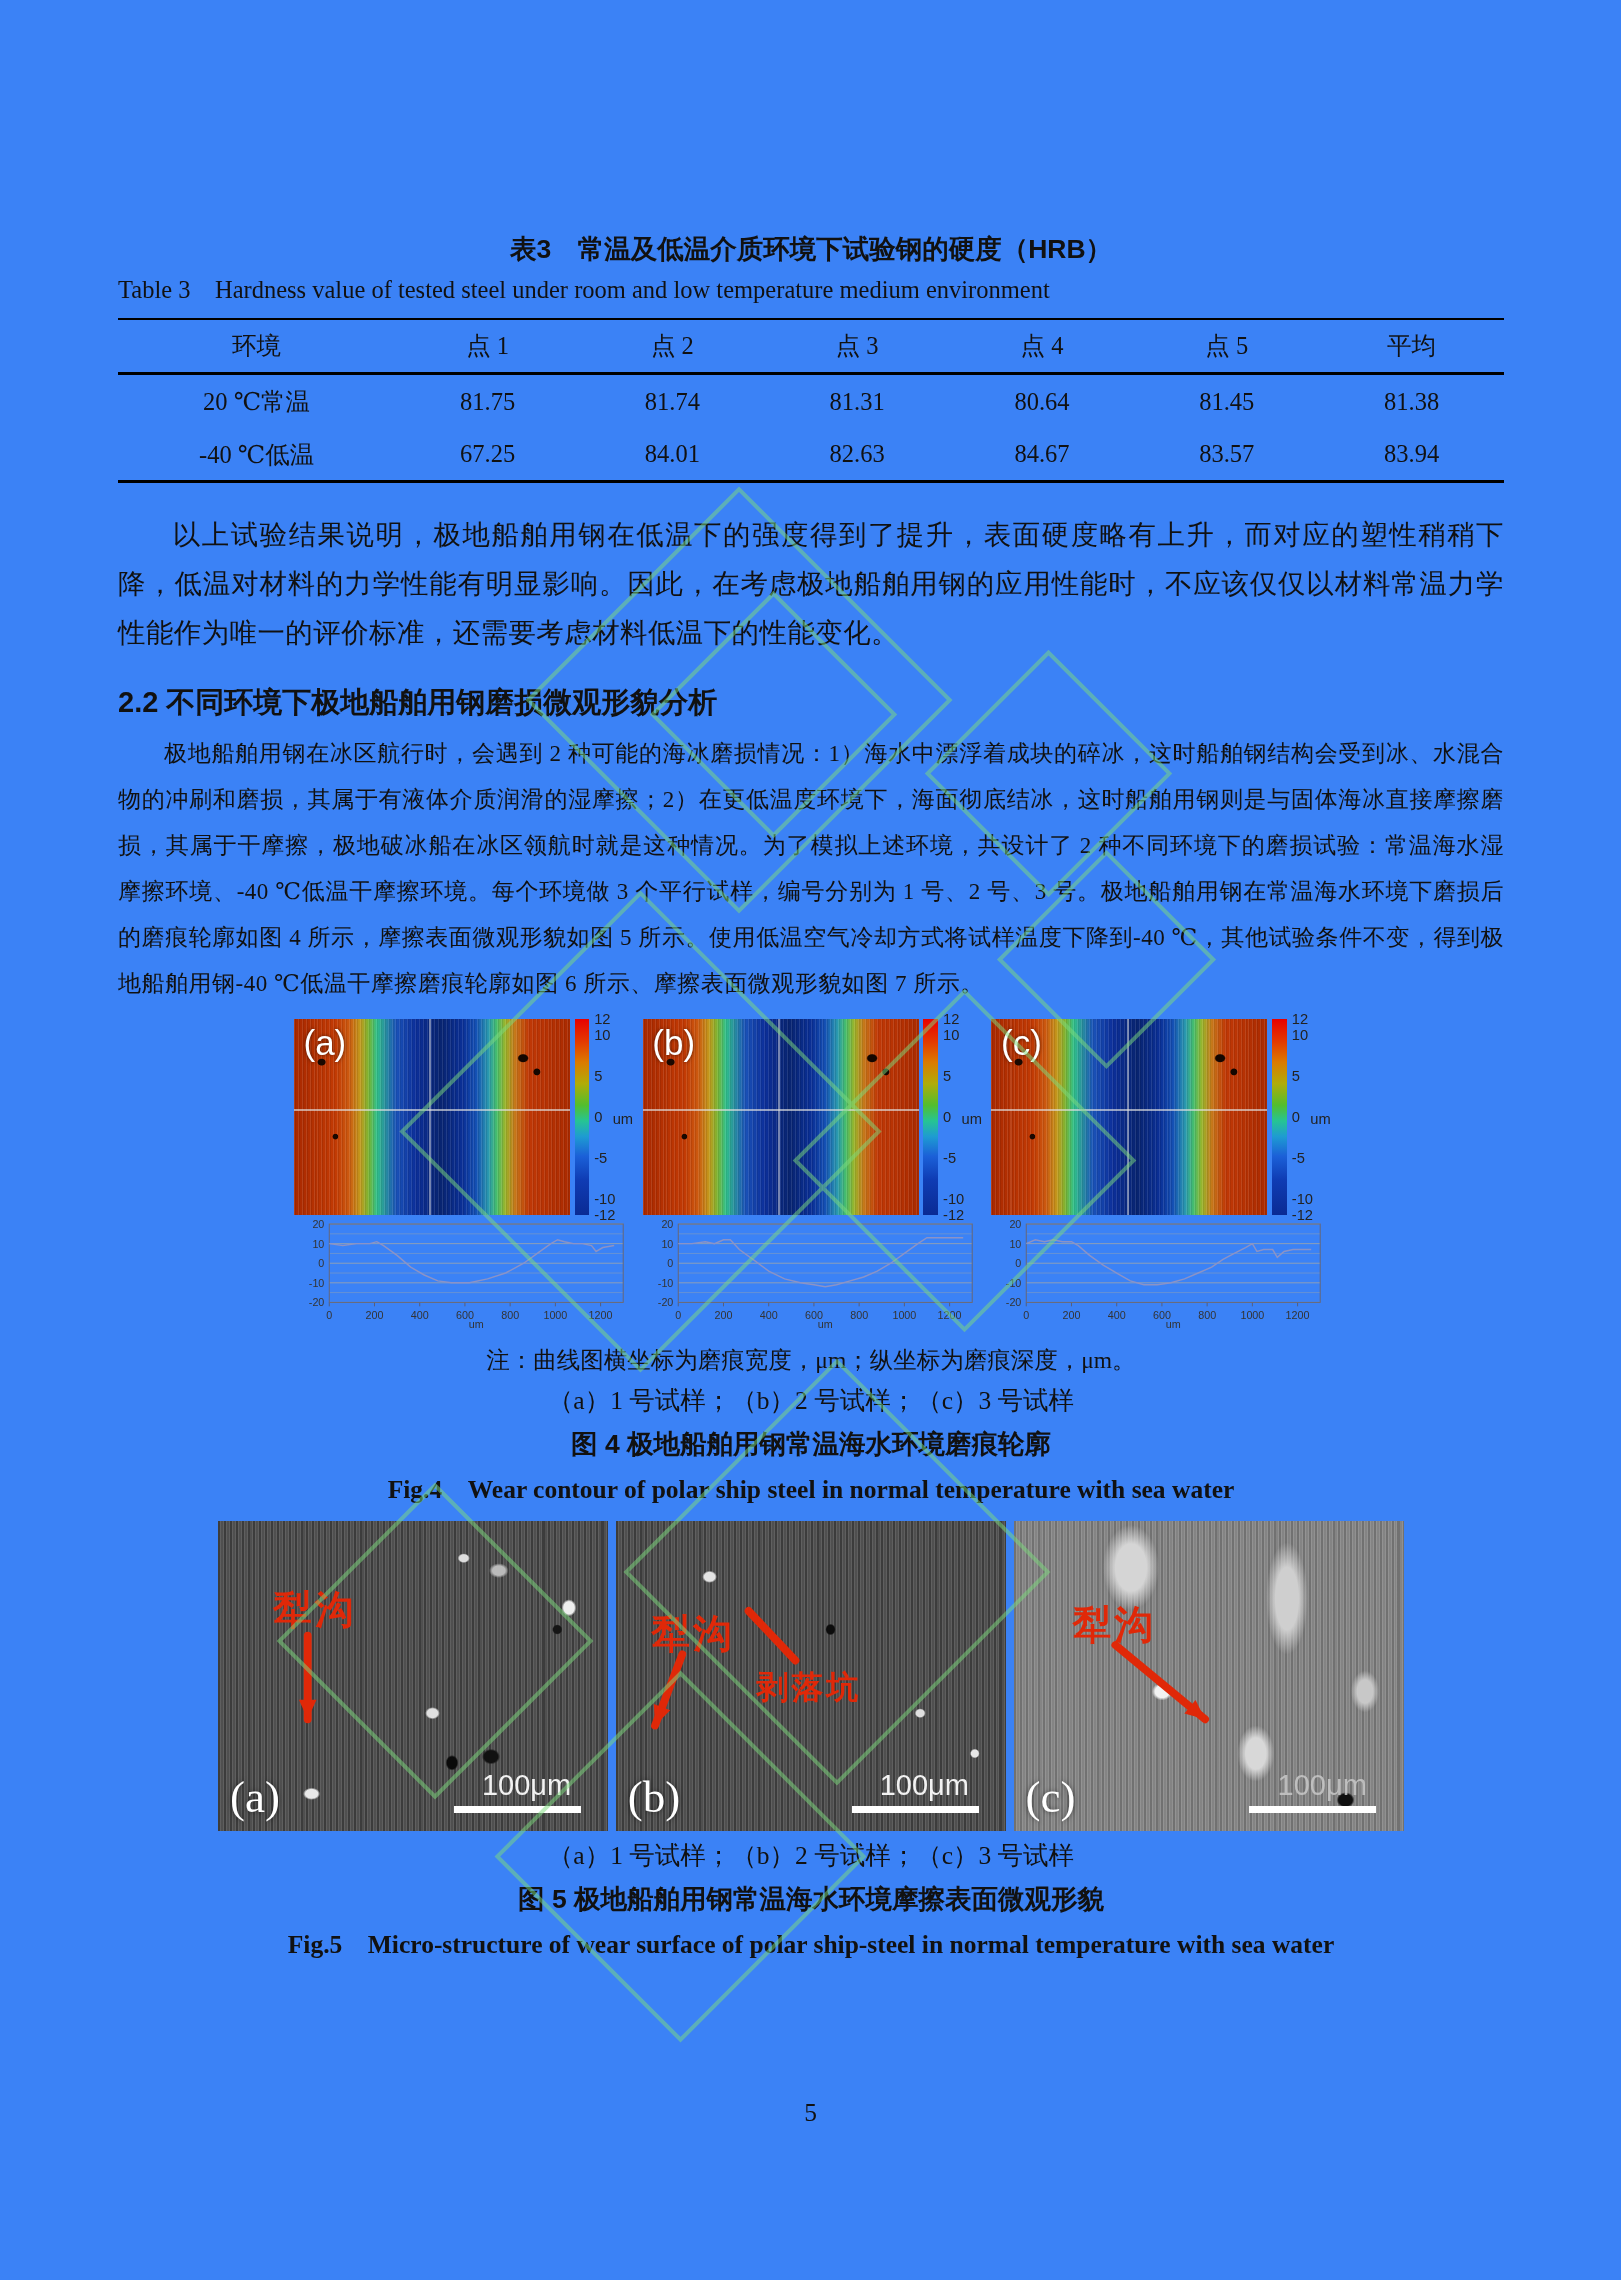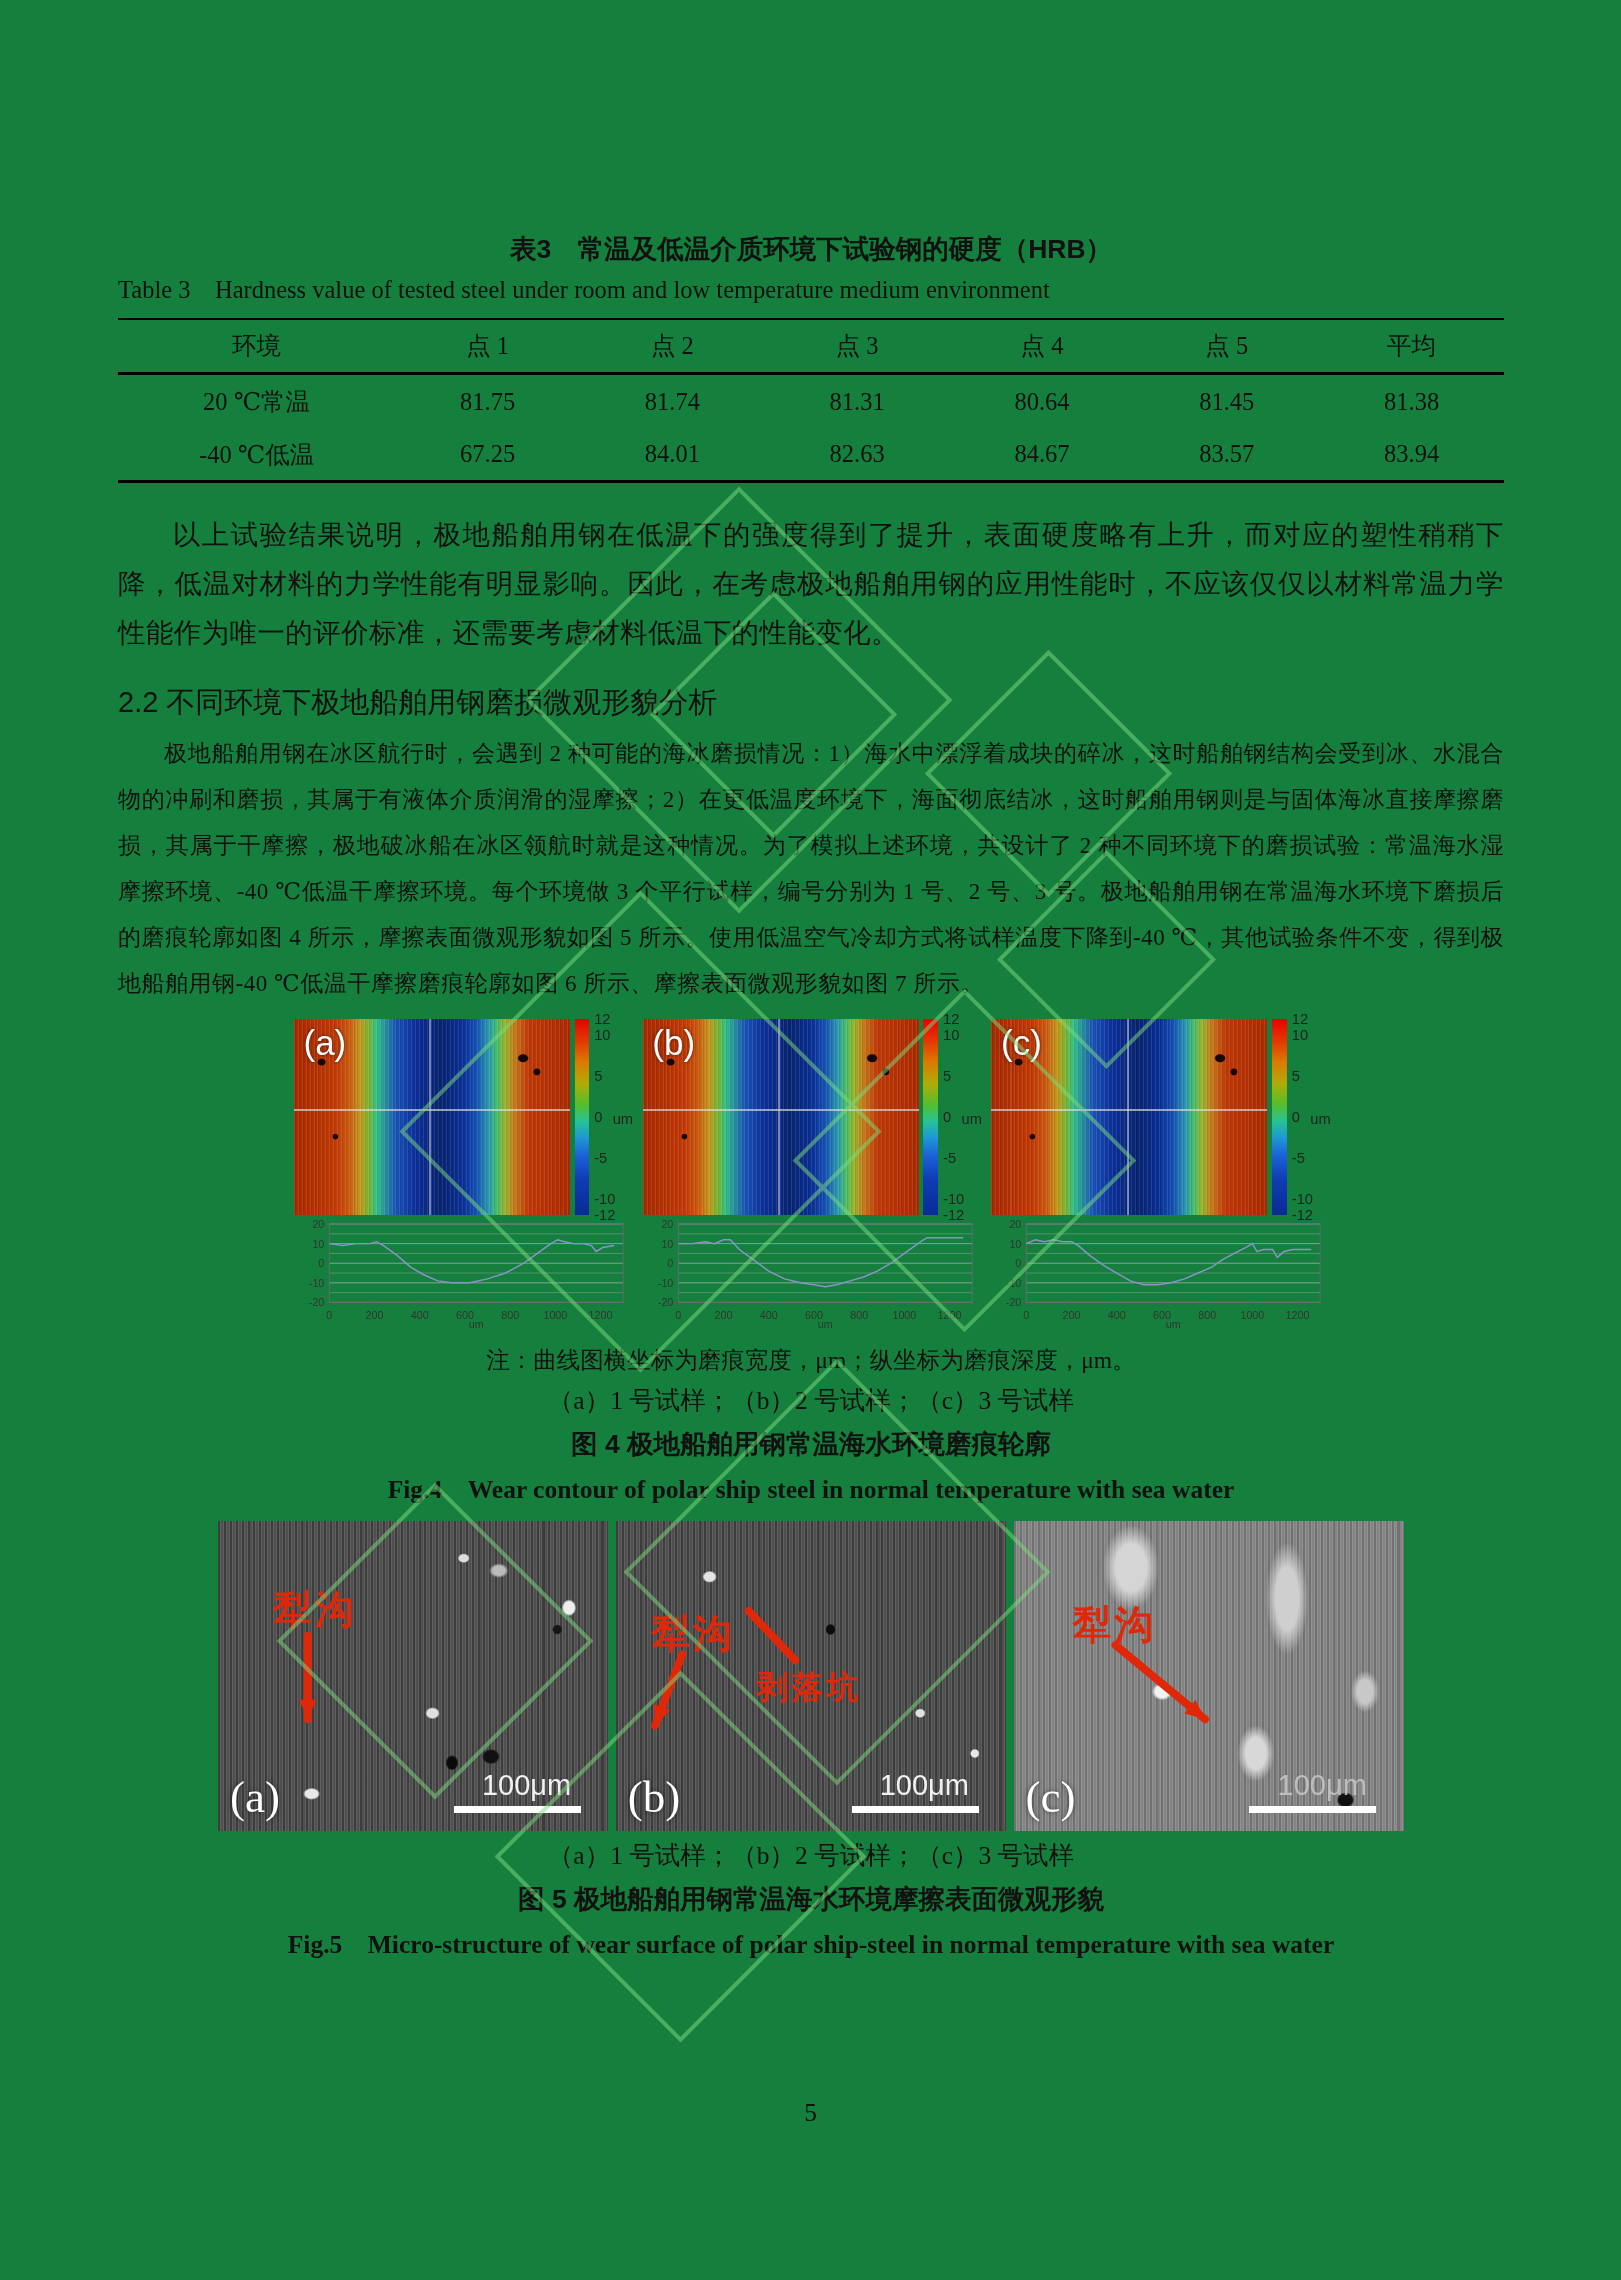--- a/index.html
+++ b/index.html
@@ -1,16 +1,16 @@
 <!DOCTYPE html>
 <html><head>
 <meta charset="utf-8">
 <style>
   html,body{margin:0;padding:0;background:#fff;}
-  .page{position:relative;width:1621px;height:2281px;background:#15803d;overflow:hidden;
+  .page{position:relative;width:1621px;height:2281px;background:#3b82f6;overflow:hidden;
         font-family:"Liberation Serif","DejaVu Serif",serif;color:#111;}
   .content{position:absolute;left:118px;top:0;width:1386px;z-index:1;}
 
   
   .watermark{position:absolute;inset:0;z-index:3;pointer-events:none;opacity:.5;}
   .wm{position:absolute;border:4.9px solid #7ddc7d;transform:rotate(45deg);}
   .wm1{left:588px;top:549px;width:294px;height:294px;}
   .wm2{left:961px;top:686px;width:167px;height:167px;}
   .wm3{left:470px;top:961px;width:333px;height:333px;}
   .wm4{left:843px;top:1039px;width:235px;height:235px;}
@@ -26,21 +26,21 @@
   .tbl-title-en{margin-top:5.9px;text-align:left;font-size:24.5px;font-weight:normal;}
   table.t3{width:100%;border-collapse:collapse;margin-top:11.8px;
            border-top:2.9px solid #000;border-bottom:3.9px solid #000;}
   table.t3 thead tr{border-bottom:3.9px solid #000;}
   table.t3 th,table.t3 td{font-weight:normal;text-align:center;font-size:24.5px;padding:9.8px 0;}
   table.t3 th:first-child,table.t3 td:first-child{width:20%;}
 
   
   .body-p{margin:0;margin-top:27.4px;font-size:27.4px;line-height:49px;text-align:justify;
           text-indent:2em;letter-spacing:0.5px;}
-  .sec-h{margin:0;margin-top:25.5px;font-size:29px;font-weight:normal;
+  .sec-h{margin:0;margin-top:25.5px;font-size:29px;font-weight:bold;
          font-family:"Liberation Sans","DejaVu Sans",sans-serif;}
   .body-p2{margin:0;margin-top:7.8px;font-size:23px;line-height:46px;text-align:justify;
            text-indent:2em;letter-spacing:0.5px;}
 
   
   .fig4-row{margin-top:11.8px;display:flex;justify-content:center;gap:11.8px;}
   .f4panel{width:337px;}
   .maprow{display:flex;height:196px;}
   .cmap{position:relative;width:276px;height:196px;overflow:hidden;
     background-image:

